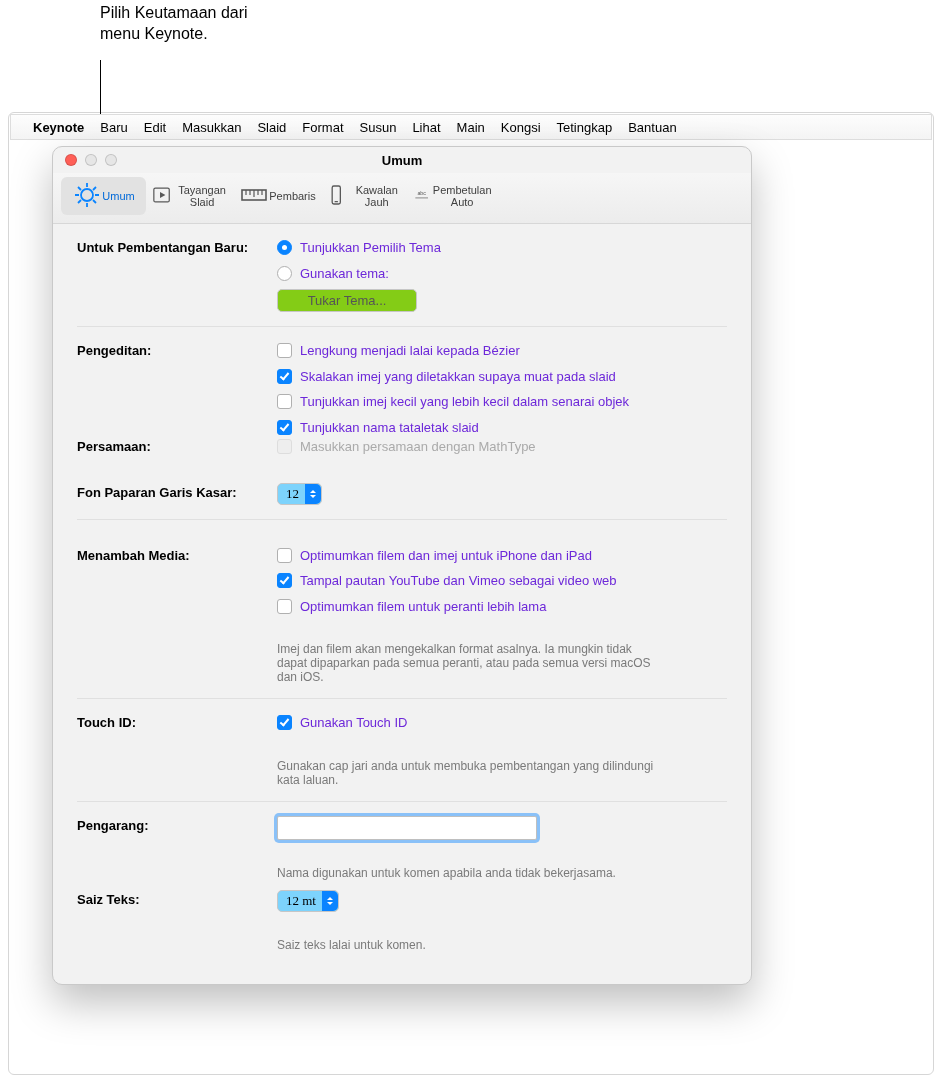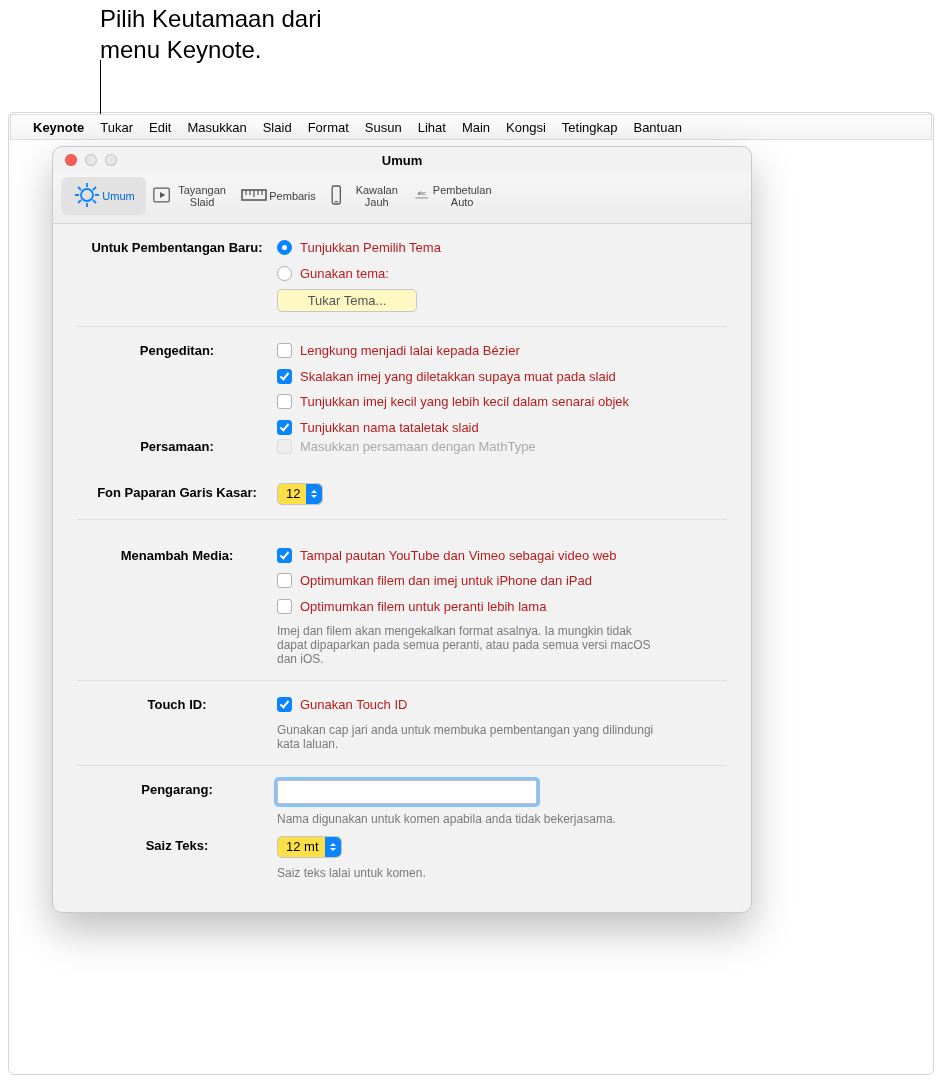--- a/index.html
+++ b/index.html
@@ -3,21 +3,21 @@
 <meta charset="utf-8">
 <style>
   * { box-sizing: border-box; }
   html, body { margin: 0; padding: 0; font-family: -apple-system, "Helvetica Neue", Arial, sans-serif; font-size: 13px; color: #000; }
   body { width: 942px; height: 1083px; background: #fff; }
 
   .callout {
     position: absolute;
     top: 3px;
     left: 100px;
-    font-size: 24px;
+    font-size: 16px;
     line-height: 1.3;
   }
   .callout-line {
     position: absolute;
     top: 60px;
     left: 100px;
     height: 60px;
     width: 1px;
     background: #000;
   }
@@ -80,58 +80,59 @@
   .ticon { width:30px; height:28px; display:flex; align-items:center; justify-content:center; margin-bottom:2px; }
   .ticon svg { width:100%; height:100%; }
   .tlabel { font-size:11px; color:#404040; text-align:center; }
   .tool.selected .ticon svg * { stroke:#0a84ff; fill:none; }
 
   .pane { padding: 10px 24px 18px 24px; display:flex; flex-direction:column; gap:0; }
   .section { border-top:1px solid #e0e0e0; padding:14px 0; }
   .section.first { border-top:none; padding-top:4px; }
 
   .row { display:flex; align-items:flex-start; }
-  .lbl { width:200px; text-align:center; padding-top:2px; font-weight:600; }
+  .lbl { width:200px; text-align:left; padding-top:2px; font-weight:600; }
   .ctrl { flex:1; display:flex; flex-direction:column; gap:6px; }
 
   .radio, .check { display:flex; align-items:center; gap:8px; line-height:1.5; }
   .rbox { width:15px; height:15px; border:1px solid #b0b0b0; border-radius:50%; background:#fff; position:relative; flex-shrink:0; }
   .rbox.on { border-color:#0a84ff; background:#0a84ff; }
   .rbox.on::after { content:""; position:absolute; left:4px; top:4px; width:5px; height:5px; background:#fff; border-radius:50%; }
   .cbox { width:15px; height:15px; border:1px solid #b0b0b0; border-radius:3px; background:#fff; position:relative; flex-shrink:0; }
   .cbox.on { background:#0a84ff; border-color:#0a84ff; }
   .cbox.on::after {
     content:""; position:absolute; left:4px; top:1px; width:3px; height:7px;
     border:solid #fff; border-width:0 2px 2px 0; transform:rotate(40deg);
   }
   .cbox.disabled { background:#eee; border-color:#ddd; }
-  .txt { color:#b91c1c; }
+  .txt { color:#6d28d9; }
   .txt.disabled { color:#aaa; }
 
   .btn {
     display:inline-flex; align-items:center; justify-content:center;
-    padding:3px 12px; border:1px solid #c6c6c6; border-radius:5px; background:#fef9c3;
+    padding:3px 12px; border:1px solid #c6c6c6; border-radius:5px; background:#84cc16;
     font-size:13px; color:#555; min-width:140px;
   }
 
   .select {
     display:inline-flex; align-items:center; height:22px;
-    border:1px solid #c6c6c6; border-radius:5px; background:#fde047; padding:0 0 0 8px;
+    border:1px solid #c6c6c6; border-radius:5px; background:#7dd3fc; padding:0 0 0 8px;
     font-size:13px;
+    font-family:Liberation Serif, serif;
   }
   .select .sarrow {
     width:16px; height:100%; margin-left:6px; background:#0a84ff;
     border-top-right-radius:5px; border-bottom-right-radius:5px;
     display:flex; flex-direction:column; align-items:center; justify-content:center;
   }
   .sarrow::before, .sarrow::after { content:""; border-left:3px solid transparent; border-right:3px solid transparent; }
   .sarrow::before { border-bottom:3px solid #fff; margin-bottom:1px; }
   .sarrow::after  { border-top:3px solid #fff; margin-top:1px; }
 
-  .subtxt { color:#7a7a7a; font-size:12px; margin-top:2px; max-width:380px; }
+  .subtxt { color:#7a7a7a; font-size:12px; margin-top:20px; max-width:380px; }
 
   .textfield {
     width:260px; height:24px; border:1px solid #bfbfbf; background:#fff;
     border-radius:2px; box-shadow:0 0 0 3px rgba(10,132,255,0.45);
     outline:none; padding:2px 6px; font-size:13px;
   }
 
   .screen-border {
     position:absolute; top:112px; left:8px; right:8px; bottom:8px;
     border:1px solid #d6d6d6; border-radius:6px; pointer-events:none;
@@ -142,21 +143,21 @@
 
 <div class="screen-border"></div>
 
 <div class="callout" style="white-space:pre-line;">Pilih Keutamaan dari
 menu Keynote.</div>
 <div class="callout-line"></div>
 
 <div class="menubar">
   <span class="apple"></span>
   <span class="mi bold">Keynote</span>
-  <span class="mi">Tukar</span>
+  <span class="mi">Baru</span>
   <span class="mi">Edit</span>
   <span class="mi">Masukkan</span>
   <span class="mi">Slaid</span>
   <span class="mi">Format</span>
   <span class="mi">Susun</span>
   <span class="mi">Lihat</span>
   <span class="mi">Main</span>
   <span class="mi">Kongsi</span>
   <span class="mi">Tetingkap</span>
   <span class="mi">Bantuan</span>
@@ -296,26 +297,26 @@
           </div>
         </div>
       </div>
     </div>
 
     <div class="section">
       <div class="row" style="margin-top:12px;">
         <div class="lbl">Menambah Media:</div>
         <div class="ctrl">
           <div class="check">
+            <div class="cbox"></div>
+            <span class="txt">Optimumkan filem dan imej untuk iPhone dan iPad</span>
+          </div>
+          <div class="check">
             <div class="cbox on"></div>
             <span class="txt">Tampal pautan YouTube dan Vimeo sebagai video web</span>
-          </div>
-          <div class="check">
-            <div class="cbox"></div>
-            <span class="txt">Optimumkan filem dan imej untuk iPhone dan iPad</span>
           </div>
           <div class="check">
             <div class="cbox"></div>
             <span class="txt">Optimumkan filem untuk peranti lebih lama</span>
           </div>
           <div class="subtxt">Imej dan filem akan mengekalkan format asalnya. Ia mungkin tidak dapat dipaparkan pada semua peranti, atau pada semua versi macOS dan iOS.</div>
         </div>
       </div>
     </div>
 

